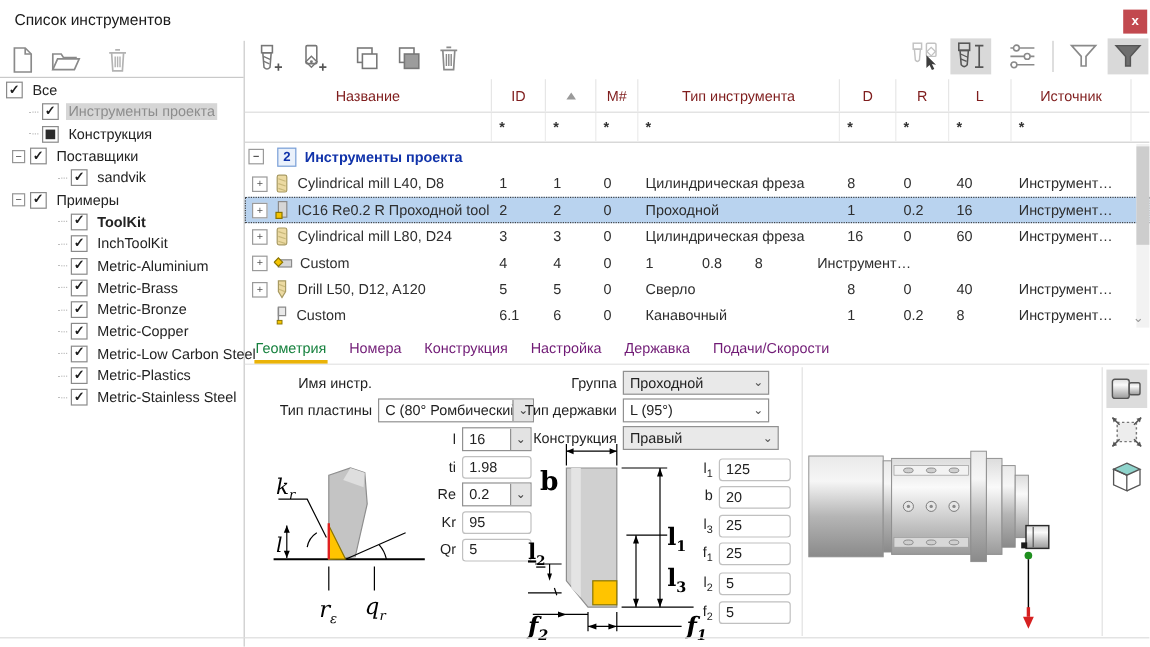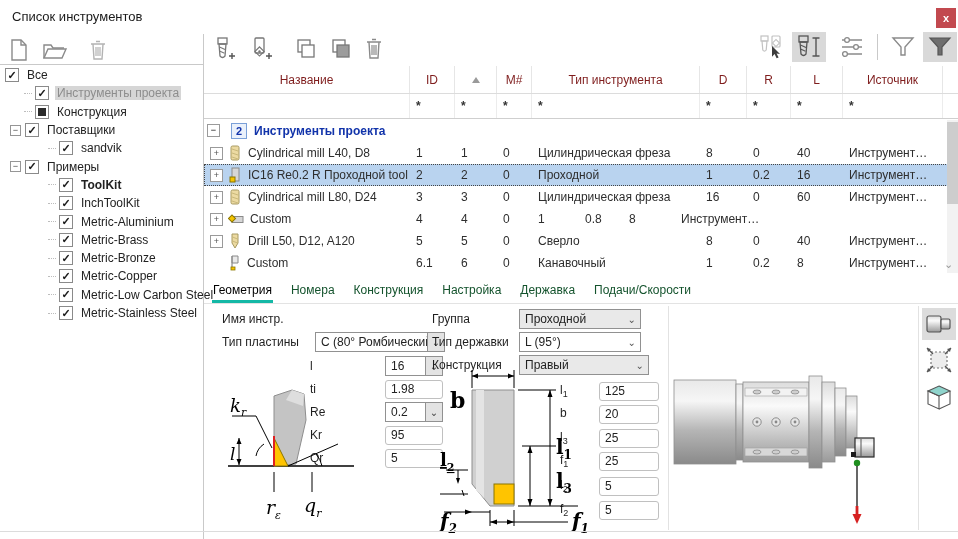--- a/index.html
+++ b/index.html
@@ -49,25 +49,25 @@
   .trow{height:22px;display:flex;align-items:center;color:#2e2e2e}
   .trow.sel{background:#b9d3ef;outline:1px dotted #444;outline-offset:-1px}
   .ticon{margin-right:6px;flex:0 0 auto}
   .sort-tri{width:0;height:0;border-left:4px solid transparent;border-right:4px solid transparent;border-bottom:6px solid #9a9a9a}
   
   #sb-track{left:947px;top:120px;width:11px;height:153px;background:#f2f2f2}
   #sb-thumb{left:947px;top:122px;width:11px;height:82px;background:#cdcdcd}
   #sb-down{left:944px;top:258px;color:#9a9a9a;font-size:11px}
   
   #tabs{left:204px;top:280px;width:754px;height:24px;display:flex;border-bottom:1px solid #e3e3e3;box-sizing:border-box}
-  .tab{margin-left:8px;margin-right:9px;padding:3px 1px 4px 1px;color:#14532d;cursor:default}
-  .tab.active{color:#000000;border-bottom:3px solid #14b8a6;padding-bottom:1px}
+  .tab{margin-left:8px;margin-right:9px;padding:3px 1px 4px 1px;color:#701a75;cursor:default}
+  .tab.active{color:#15803d;border-bottom:3px solid #eab308;padding-bottom:1px}
   
   .frow{position:absolute;height:20px;display:flex;align-items:center}
-  .flabel{text-align:left;padding-right:5px;color:#1f1f1f;white-space:nowrap}
+  .flabel{text-align:right;padding-right:5px;color:#1f1f1f;white-space:nowrap}
   .field{height:19px;box-sizing:border-box;border:1px solid #c0c0c0;border-radius:3px;background:#fff;
      display:flex;align-items:center;padding:0 5px;overflow:hidden;white-space:nowrap}
   .field.green{border-color:#9fc39f;color:#1f9e4d}
   .combo{height:20px;box-sizing:border-box;border:1px solid #919191;background:#fff;
      display:flex;align-items:center;padding-left:5px;overflow:hidden;white-space:nowrap;position:relative}
   .combo .chev{position:absolute;right:4px;color:#555;font-size:10px}
   .combo.gray{background:#e9e9e9}
   .combo.btn{padding-right:18px}
   .combo .dbtn{position:absolute;right:0;top:0;bottom:0;width:16px;background:#e3e3e3;border-left:1px solid #919191;
      display:flex;align-items:center;justify-content:center;color:#444;font-size:10px}
@@ -164,20 +164,25 @@
   </div>
   <div class="trow2 lv2">
     <span class="stub"></span>
     <span class="cb checked"></span>
     <span class="tlabel">Metric-Copper</span>
   </div>
   <div class="trow2 lv2">
     <span class="stub"></span>
     <span class="cb checked"></span>
     <span class="tlabel">Metric-Low Carbon Steel</span>
+  </div>
+  <div class="trow2 lv2">
+    <span class="stub"></span>
+    <span class="cb checked"></span>
+    <span class="tlabel">Metric-Plastics</span>
   </div>
   <div class="trow2 lv2">
     <span class="stub"></span>
     <span class="cb checked"></span>
     <span class="tlabel">Metric-Stainless Steel</span>
   </div>
 </div>
 
 <div class="abs" style="left:213px;top:36px;display:flex;gap:13px;align-items:center">
   <span class="icon-btn">

